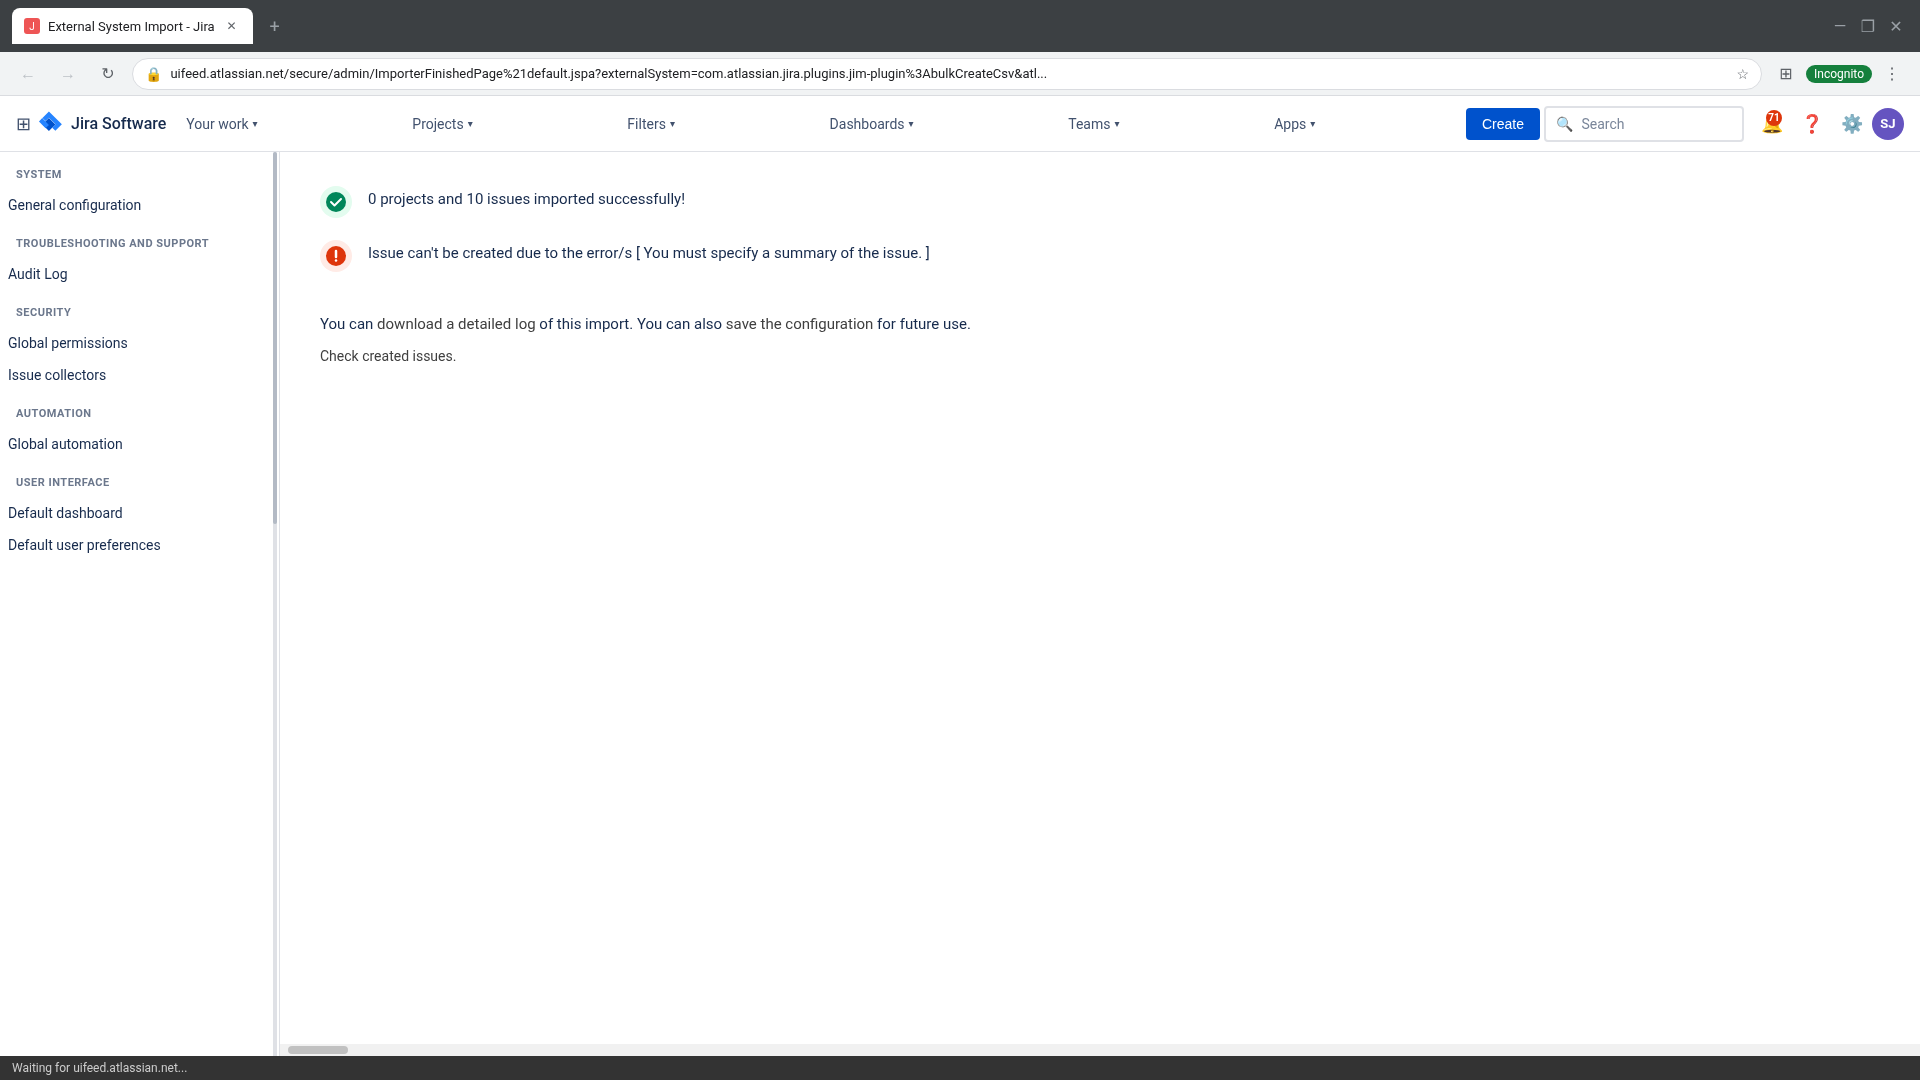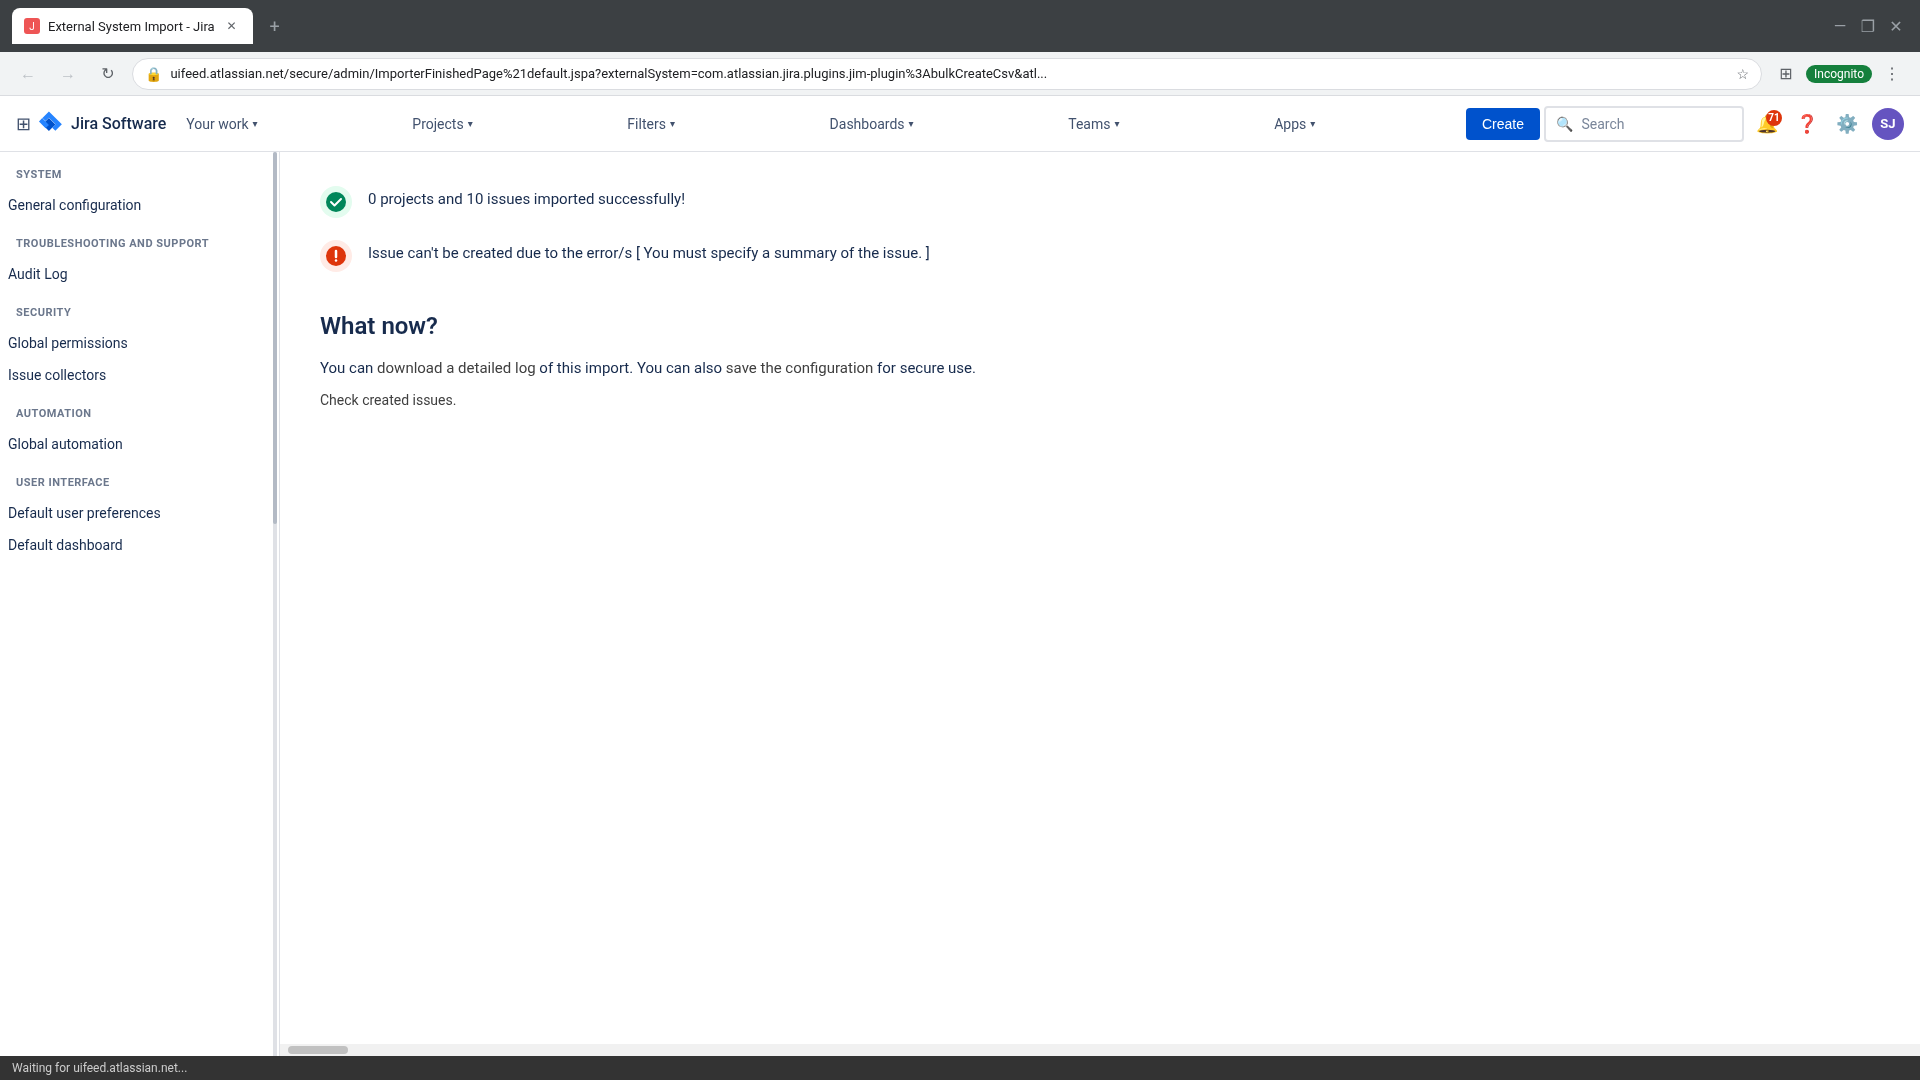--- a/index.html
+++ b/index.html
@@ -29,21 +29,21 @@
     .jira-header { background: #fff; border-bottom: 1px solid #dfe1e6; height: 56px; display: flex; align-items: center; padding: 0 16px; gap: 4px; position: relative; z-index: 10; }
     .jira-logo { display: flex; align-items: center; gap: 8px; text-decoration: none; margin-right: 8px; justify-content: center; }
     .jira-logo-icon { width: 28px; height: 28px; }
     .jira-logo-text { font-size: 16px; font-weight: 500; color: #172b4d; }
     .jira-nav { display: flex; align-items: center; gap: 2px; flex: 1; justify-content: space-between; }
     .jira-nav-item { padding: 6px 8px; border-radius: 4px; color: #42526e; font-size: 14px; cursor: pointer; display: flex; align-items: center; gap: 4px; white-space: nowrap; }
     .jira-nav-item .chevron { font-size: 10px; }
     .create-btn { background: #0052cc; color: white; border: none; border-radius: 4px; padding: 8px 16px; font-size: 14px; font-weight: 500; cursor: pointer; margin-left: 4px; }
     .header-right { display: flex; align-items: center; gap: 8px; margin-left: auto; }
     .search-box { width: 200px; height: 36px; border: 2px solid #dfe1e6; border-radius: 4px; display: flex; align-items: center; padding: 0 10px; gap: 8px; color: #7a869a; font-size: 14px; cursor: pointer; }
-    .header-icon-btn { width: 32px; height: 32px; border-radius: 50%; display: flex; align-items: center; justify-content: center; color: #42526e; cursor: pointer; position: relative; }
+    .header-icon-btn { width: 32px; height: 32px; border-radius: 50%; display: flex; align-items: center; justify-content: flex-end; color: #42526e; cursor: pointer; position: relative; }
     .notification-badge { position: absolute; top: 2px; right: 2px; background: #de350b; color: white; border-radius: 50%; width: 16px; height: 16px; font-size: 10px; display: flex; align-items: center; justify-content: center; font-weight: bold; }
     .avatar-btn { width: 32px; height: 32px; border-radius: 50%; background: #6554c0; color: white; font-size: 13px; font-weight: bold; display: flex; align-items: center; justify-content: center; cursor: pointer; }
     .grid-icon { font-size: 18px; color: #42526e; cursor: pointer; }
 
     
     .main-layout { display: flex; height: calc(1080px - 52px - 44px - 56px); }
 
     
     .sidebar { width: 280px; background: #fff; border-right: 1px solid #dfe1e6; overflow-y: auto; flex-shrink: 0; position: relative; }
     .sidebar-section-title { font-size: 11px; font-weight: 700; color: #6b778c; text-transform: uppercase; letter-spacing: 0.5px; padding: 16px 16px 8px; }
@@ -182,22 +182,22 @@
     <a class="sidebar-item" href="#">Audit Log</a>
 
     <div class="sidebar-section-title">Security</div>
     <a class="sidebar-item" href="#">Global permissions</a>
     <a class="sidebar-item" href="#">Issue collectors</a>
 
     <div class="sidebar-section-title">Automation</div>
     <a class="sidebar-item" href="#">Global automation</a>
 
     <div class="sidebar-section-title">User Interface</div>
+    <a class="sidebar-item" href="#">Default dashboard</a>
     <a class="sidebar-item" href="#">Default user preferences</a>
-    <a class="sidebar-item" href="#">Default dashboard</a>
 
     <div class="sidebar-scrollbar">
       <div class="scrollbar-track">
         <div class="scrollbar-thumb"></div>
       </div>
     </div>
   </div>
 
   <div class="content">
 
@@ -216,23 +216,22 @@
         <svg viewBox="0 0 20 20" fill="none">
           <circle cx="10" cy="10" r="10" fill="#de350b"></circle>
           <path d="M10 5v6" stroke="white" stroke-width="2.5" stroke-linecap="round"></path>
           <circle cx="10" cy="14.5" r="1.25" fill="white"></circle>
         </svg>
       </div>
       <div class="result-text">Issue can't be created due to the error/s [ You must specify a summary of the issue. ]</div>
     </div>
 
     <div class="what-now-section">
-      <h2 class="what-now-title">What now?</h2>
       <p class="what-now-text">
-        <span>You can </span><a class="link" href="#">download a detailed log</a><span> of this import. You can also </span><a class="link" href="#">save the configuration</a><span> for secure use.</span>
+        <span>You can </span><a class="link" href="#">download a detailed log</a><span> of this import. You can also </span><a class="link" href="#">save the configuration</a><span> for future use.</span>
       </p>
       <p style="margin-top:12px;">
         <a class="link" href="#">Check created issues.</a>
       </p>
     </div>
   </div>
 </div>
 
 <div class="scrollbar-h">
   <div class="scrollbar-h-thumb"></div>

